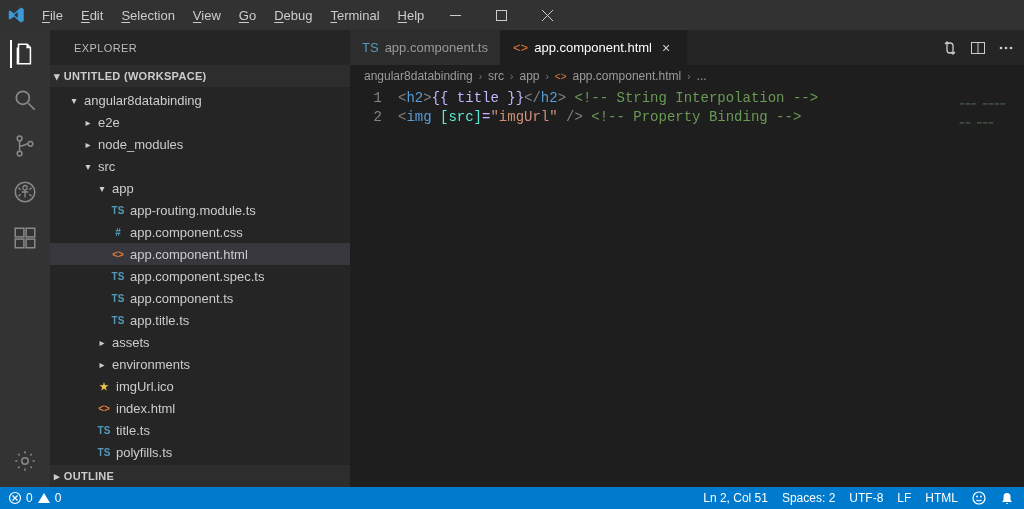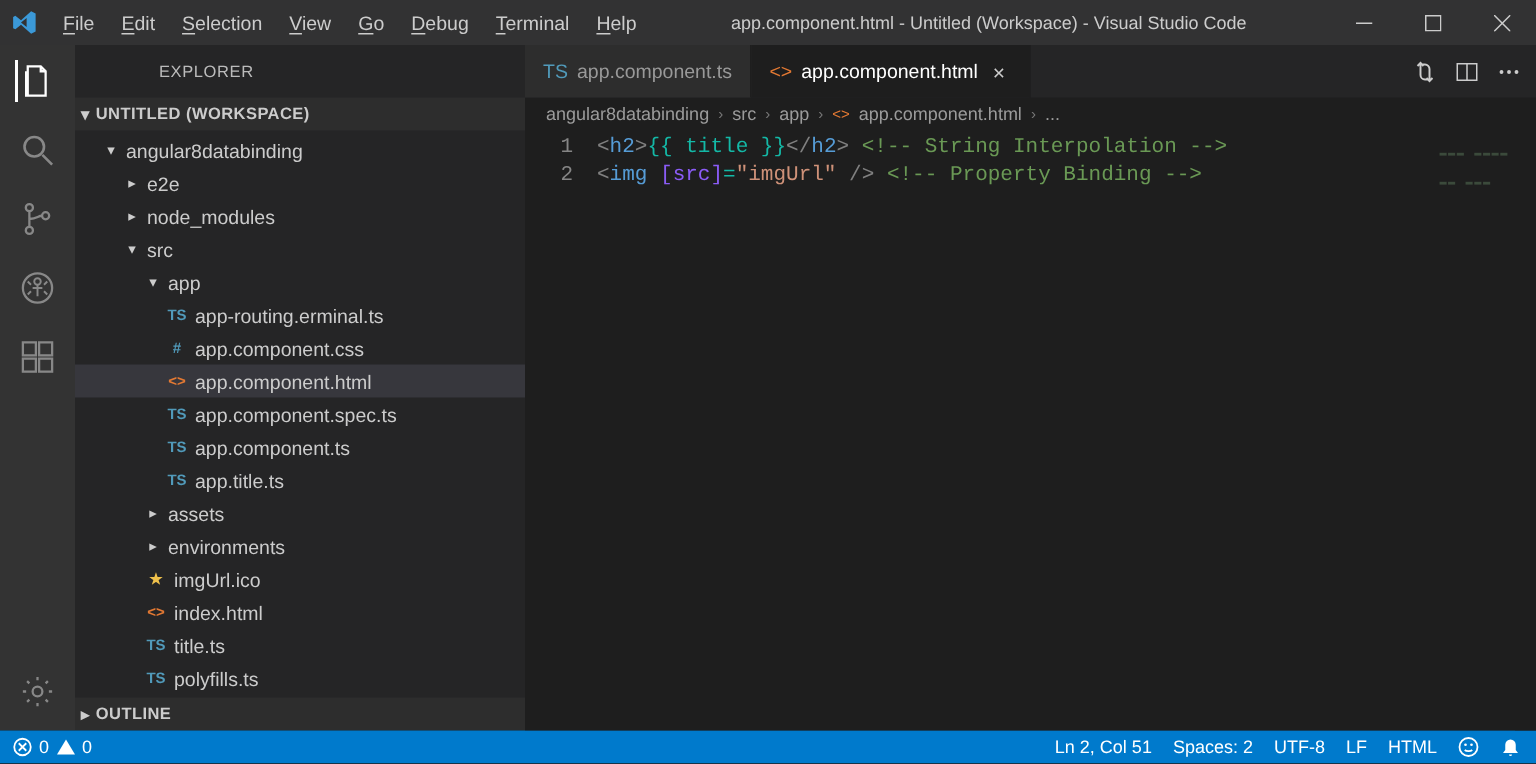--- a/index.html
+++ b/index.html
@@ -34,21 +34,21 @@
     padding-top:10px;
     flex:0 0 auto;
     justify-content: space-between;
   }
   .activitybar-top { display:flex; flex-direction:column; align-items:center; gap:18px; }
   .activitybar-bottom { padding-bottom:12px; }
   .activity-icon { width:28px; height:28px; display:flex; align-items:center; justify-content:center; color:#888; }
   .activity-icon.active { color:#fff; border-left:2px solid #fff; margin-left:-2px; padding-left:0; }
   
   .sidebar { width:300px; background:#252526; display:flex; flex-direction:column; flex:0 0 auto; }
-  .sidebar-header { height:35px; display:flex; align-items:center; padding:0 12px; font-size:11px; letter-spacing:0.4px; color:#bbb;margin-left:44px; }
+  .sidebar-header { height:35px; display:flex; align-items:center; padding:0 24px; font-size:11px; letter-spacing:0.4px; color:#bbb; }
   .section-header { height:22px; display:flex; align-items:center; gap:4px; padding:0 4px; background:#2d2d2d; font-size:11px; font-weight:700; color:#ccc; letter-spacing:0.3px; }
   .tree { flex:1; overflow:auto; padding-top:2px; }
   .tree-row { height:22px; display:flex; align-items:center; gap:4px; padding-left:0; color:#ccc; font-size:13px; white-space:nowrap; }
   .tree-row.selected { background:#37373d; }
   .tree-row .chev { width:12px; text-align:center; color:#ccc; font-size:10px; }
   .tree-row .fi { width:16px; height:16px; display:flex; align-items:center; justify-content:center; font-size:10px; font-weight:700; }
   .indent { flex:0 0 auto; }
   
   .editor { flex:1; display:flex; flex-direction:column; background:#1e1e1e; }
   .tabs { height:35px; background:#252526; display:flex; align-items:stretch; }
@@ -57,22 +57,22 @@
   .tab.active { background:#1e1e1e; color:#fff; }
   .tab .close { width:16px; height:16px; display:flex; align-items:center; justify-content:center; font-size:14px; color:#ccc; }
   .tabs-right { display:flex; align-items:center; gap:12px; padding:0 10px; color:#ccc; }
   .breadcrumbs { height:22px; display:flex; align-items:center; gap:6px; padding:0 14px; color:#9b9b9b; font-size:12px; }
   .bc-chev { color:#777; font-size:10px; }
   .code { flex:1; display:flex; background:#1e1e1e; font-family: Consolas, "Courier New", monospace; font-size:14px; line-height:19px; position:relative; }
   .gutter { width:48px; text-align:right; color:#858585; padding-top:2px; padding-right:16px; }
   .code-lines { flex:1; padding-top:2px; white-space:pre; }
   .tok-tag { color:#808080; }
   .tok-name { color:#569cd6; }
-  .tok-white { color:#14b8a6; }
-  .tok-attr { color:#8b5cf6; }
+  .tok-white { color:#c4b5fd; }
+  .tok-attr { color:#5eead4; }
   .tok-str { color:#ce9178; }
   .tok-cmt { color:#6a9955; }
   .minimap { position:absolute; right:18px; top:6px; color:#3b4a3b; font-size:8px; letter-spacing:1px; }
   .vscroll { width:14px; background:#1e1e1e; }
   
   .statusbar {
     height:22px; background:#007acc; color:#fff;
     display:flex; align-items:center; font-size:12px;
     flex:0 0 auto;
   }
@@ -97,21 +97,20 @@
   <div class="menubar">
     <span class="menubar-item"><span class="underline-first">F</span>ile</span>
     <span class="menubar-item"><span class="underline-first">E</span>dit</span>
     <span class="menubar-item"><span class="underline-first">S</span>election</span>
     <span class="menubar-item"><span class="underline-first">V</span>iew</span>
     <span class="menubar-item"><span class="underline-first">G</span>o</span>
     <span class="menubar-item"><span class="underline-first">D</span>ebug</span>
     <span class="menubar-item"><span class="underline-first">T</span>erminal</span>
     <span class="menubar-item"><span class="underline-first">H</span>elp</span>
   </div>
-  <div class="titlebar-title">app.component.html - Untitled (Workspace) - Visual Studio Code</div>
   <div class="titlebar-controls">
     <div class="titlebar-btn">
       <svg width="11" height="11" viewBox="0 0 11 11">
           <rect y="5" width="11" height="1" fill="#ccc"></rect>
         </svg>
     </div>
     <div class="titlebar-btn">
       <svg width="11" height="11" viewBox="0 0 11 11">
           <rect x="0.5" y="0.5" width="10" height="10" fill="none" stroke="#ccc"></rect>
         </svg>
@@ -204,21 +203,21 @@
       </div>
       <div class="tree-row">
         <span class="indent" style="width:42px"></span>
           <span class="chev">▾</span>
         <span>app</span>
       </div>
 
       <div class="tree-row">
         <span class="indent" style="width:56px"></span>
           <span class="fi fi-ts">TS</span>
-        <span>app-routing.erminal.ts</span>
+        <span>app-routing.module.ts</span>
       </div>
       <div class="tree-row">
         <span class="indent" style="width:56px"></span>
           <span class="fi fi-css">#</span>
         <span>app.component.css</span>
       </div>
       <div class="tree-row selected">
         <span class="indent" style="width:56px"></span>
           <span class="fi fi-html">&lt;&gt;</span>
         <span>app.component.html</span>

